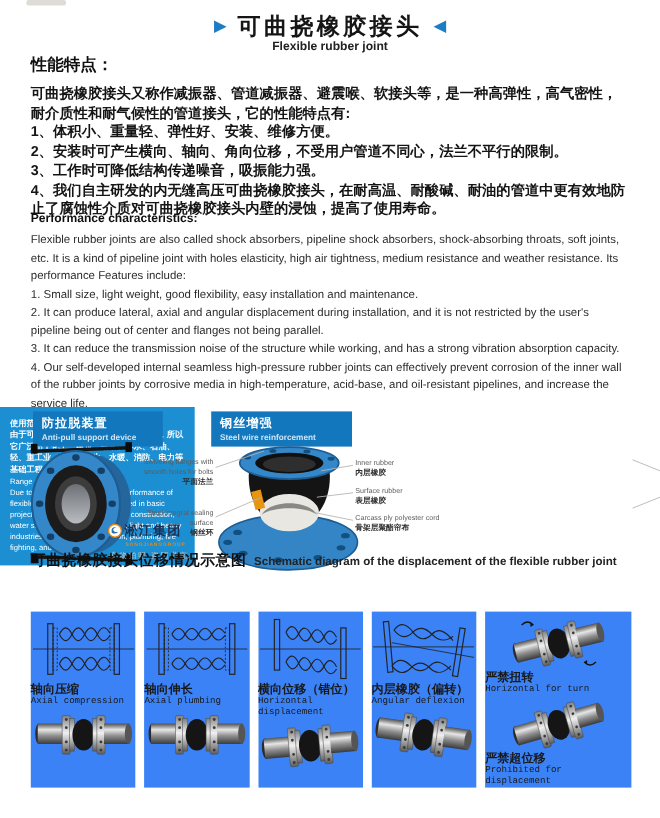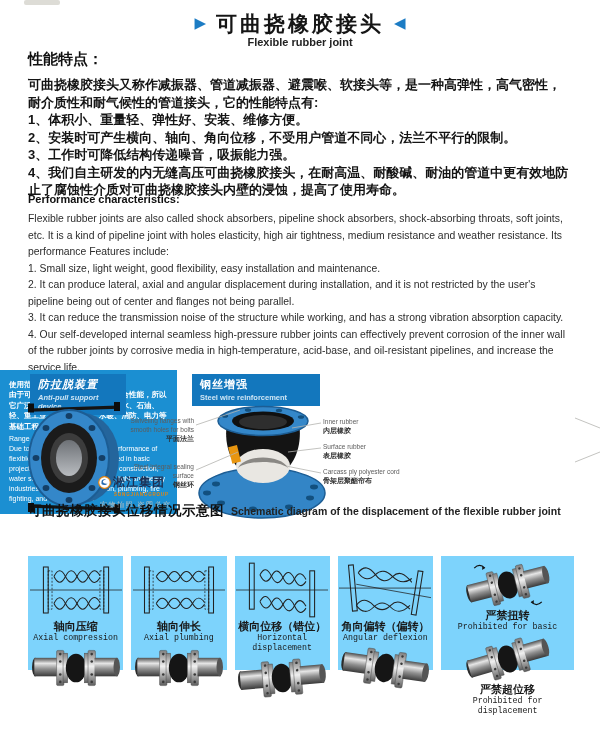--- a/index.html
+++ b/index.html
@@ -21,21 +21,21 @@
   .cn-block div{font-size:13px;font-weight:600;line-height:17.5px;color:#141414;}
   
   .en-block{left:28px;top:193px;width:544px;}
   .en-block h2{margin:0 0 6px 0;font-size:11px;font-weight:bold;color:#101010;}
   .en-block div{font-size:10.4px;line-height:16.5px;color:#2c2c2c;}
   
   .gallery{left:0;top:370px;width:600px;height:166px;}
   .tag{position:absolute;background:#1377bd;color:#fff;padding:3px 8px 4px 8px;box-sizing:border-box;}
   .tag .cn{display:block;font-size:11px;font-weight:bold;letter-spacing:1px;}
   .tag .en{display:block;font-size:7.5px;color:#cfe6f5;font-weight:bold;margin-top:1px;}
-  .tag1{left:30px;top:4px;width:96px;font-style:italic;}
+  .tag1{left:30px;top:4px;width:118px;}
   .tag2{left:192px;top:4px;width:128px;}
   .photo-left{left:26px;top:28px;}
   .photo-cut{left:193px;top:26px;}
   .callout{position:absolute;font-size:6.5px;color:#5d5d5d;line-height:1.4;}
   .callout .cn{display:block;font-size:7px;color:#2e2e2e;font-weight:bold;}
   .co-l{text-align:right;width:74px;}
   .co-l1{left:120px;top:46px;}
   .co-l2{left:120px;top:92px;}
   .co-r1{left:323px;top:47px;}
   .co-r2{left:323px;top:72px;}
@@ -51,21 +51,21 @@
   .panel{left:396px;top:7px;width:177px;background:#1b8fd2;color:#fff;padding:9px 9px 10px 9px;box-sizing:border-box;}
   .panel .h-cn{font-size:7.5px;font-weight:bold;line-height:11px;}
   .panel .b-cn{font-size:7.5px;font-weight:bold;line-height:10.5px;margin-bottom:2px;}
   .panel .h-en{font-size:7px;line-height:10px;}
   .panel .b-en{font-size:7px;line-height:10px;}
   
   .schem-head{left:28px;top:501px;width:560px;white-space:nowrap;}
   .schem-head .cn{font-size:13.5px;font-weight:bold;color:#101010;letter-spacing:0.5px;}
   .schem-head .en{font-size:10.5px;font-weight:bold;color:#222;margin-left:7px;}
   .schem-row{left:28px;top:556px;width:546px;display:flex;gap:8px;}
-  .cell{background:#7dd3fc;width:96px;height:114px;text-align:center;padding-top:5px;box-sizing:border-box;}
+  .cell{background:#3b82f6;width:96px;height:160px;padding-top:5px;box-sizing:border-box;}
   .cell-wide{width:134px;}
   .cell .lab-cn{font-size:11px;font-weight:bold;color:#191919;font-family:"DejaVu Serif","Liberation Serif",serif;line-height:13px;margin-top:1px;}
   .cell .lab-en{font-size:8.3px;color:#191919;font-family:"Liberation Mono","DejaVu Sans Mono",monospace;line-height:10px;}
   .cell-wide .lab-cn{margin-top:0;}
   .cell svg{display:block;margin:0 auto;}
 </style>
 </head>
 <body>
 
 <svg width="0" height="0" style="position:absolute" aria-hidden="true">
@@ -326,37 +326,37 @@
       <svg width="92" height="58" viewBox="0 0 96 60">
         <line x1="0" y1="28" x2="96" y2="28" stroke="#222" stroke-width="0.8"></line>
         <line x1="18" y1="24" x2="96" y2="38" stroke="#222" stroke-width="0.8"></line>
         <rect x="12" y="4" width="5" height="48" fill="none" stroke="#222" stroke-width="1.1" transform="rotate(-5 14 28)"></rect>
         <rect x="79" y="10" width="5" height="46" fill="none" stroke="#222" stroke-width="1.1" transform="rotate(9 81 33)"></rect>
         <path d="M20,12 C26,4 32,6 38,14 C44,22 50,22 56,16 C62,10 68,12 76,22" fill="none" stroke="#222" stroke-width="1.1"></path>
         <path d="M20,12 C26,20 32,20 38,14 C44,8 50,10 56,16 C62,22 68,24 76,18" fill="none" stroke="#222" stroke-width="1.1"></path>
         <path d="M18,46 C24,38 30,40 36,46 C42,52 48,52 54,46 C60,40 66,42 74,50" fill="none" stroke="#222" stroke-width="1.1"></path>
         <path d="M18,46 C24,54 30,54 36,48 C42,42 48,42 54,48 C60,54 66,54 74,46" fill="none" stroke="#222" stroke-width="1.1"></path>
       </svg>
-      <div class="lab-cn">角向偏转（偏转）</div>
+      <div class="lab-cn">内层橡胶（偏转）</div>
       <div class="lab-en">Angular deflexion</div>
       <svg width="90" height="50" viewBox="0 0 96 54">
           <use href="#ph" transform="rotate(8 48 27)"></use>
         </svg>
     </div>
 
     <div class="cell cell-wide">
       <svg width="104" height="48" viewBox="0 0 96 54">
         <use href="#ph" transform="rotate(-14 48 27)"></use>
         <path d="M10,8 q6,-6 12,0" fill="none" stroke="#111" stroke-width="1.4"></path>
         <path d="M22,8 l-3,-2 l0,4 Z" fill="#111"></path>
         <path d="M74,46 q6,6 12,0" fill="none" stroke="#111" stroke-width="1.4"></path>
         <path d="M74,46 l3,-2 l0,4 Z" fill="#111"></path>
       </svg>
       <div class="lab-cn">严禁扭转</div>
-      <div class="lab-en">Prohibited for basic</div>
+      <div class="lab-en">Horizontal for turn</div>
       <svg width="104" height="48" viewBox="0 0 96 54" style="margin-top:3px">
         <use href="#ph" transform="rotate(-16 48 27)"></use>
       </svg>
       <div class="lab-cn">严禁超位移</div>
       <div class="lab-en">Prohibited for displacement</div>
     </div>
 
   </div>
 </div>
 

